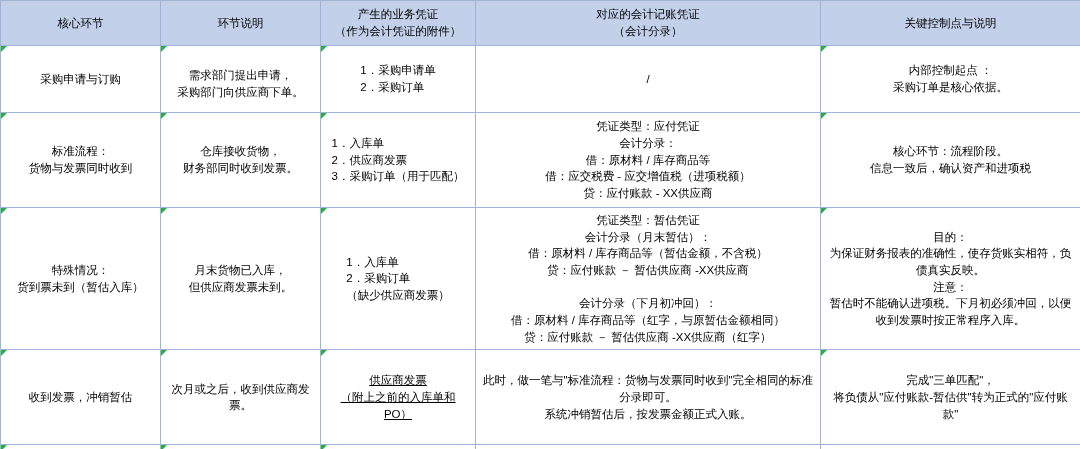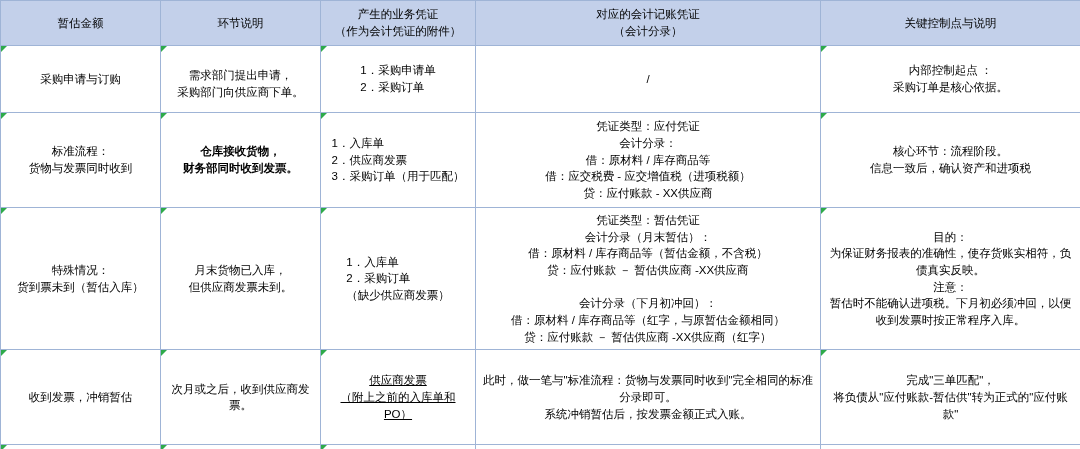--- a/index.html
+++ b/index.html
@@ -69,21 +69,21 @@
   <colgroup>
     <col class="c0">
       <col class="c1">
       <col class="c2">
       <col class="c3">
       <col class="c4">
   </colgroup>
   <thead>
     <tr>
       <th>
-          <span class="cell-inner" style="white-space: pre-line;">暂估金额</span>
+          <span class="cell-inner" style="white-space: pre-line;">核心环节</span>
         </th>
       <th>
           <span class="cell-inner" style="white-space: pre-line;">环节说明</span>
         </th>
       <th>
           <span class="cell-inner" style="white-space: pre-line;">产生的业务凭证
 （作为会计凭证的附件）</span>
         </th>
       <th>
           <span class="cell-inner" style="white-space: pre-line;">对应的会计记账凭证
@@ -119,21 +119,21 @@
     </tr>
 
     <tr class="row-tall">
       <td>
           <span class="corner"></span>
           <span class="cell-inner" style="white-space: pre-line;">标准流程：
 货物与发票同时收到</span>
         </td>
       <td>
           <span class="corner"></span>
-          <span class="cell-inner" style="white-space: pre-line; font-weight: bold;">仓库接收货物，
+          <span class="cell-inner" style="white-space: pre-line;">仓库接收货物，
 财务部同时收到发票。</span>
         </td>
       <td><span class="corner"></span><span class="numlist" style="white-space: pre-line;">1．入库单
 2．供应商发票
 3．采购订单（用于匹配）</span></td>
       <td>
           <span class="cell-inner" style="white-space: pre-line;">凭证类型：应付凭证
 会计分录：
 借：原材料 / 库存商品等
 借：应交税费 - 应交增值税（进项税额）

